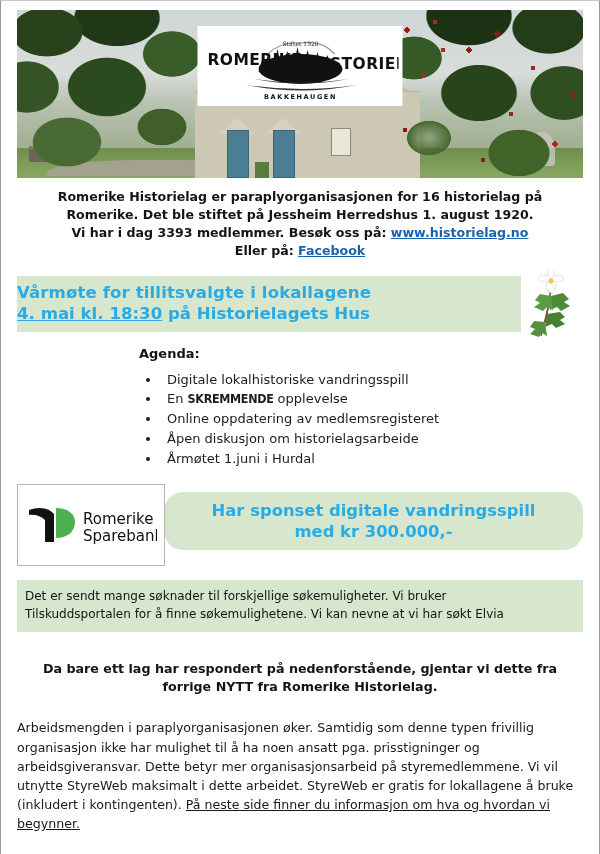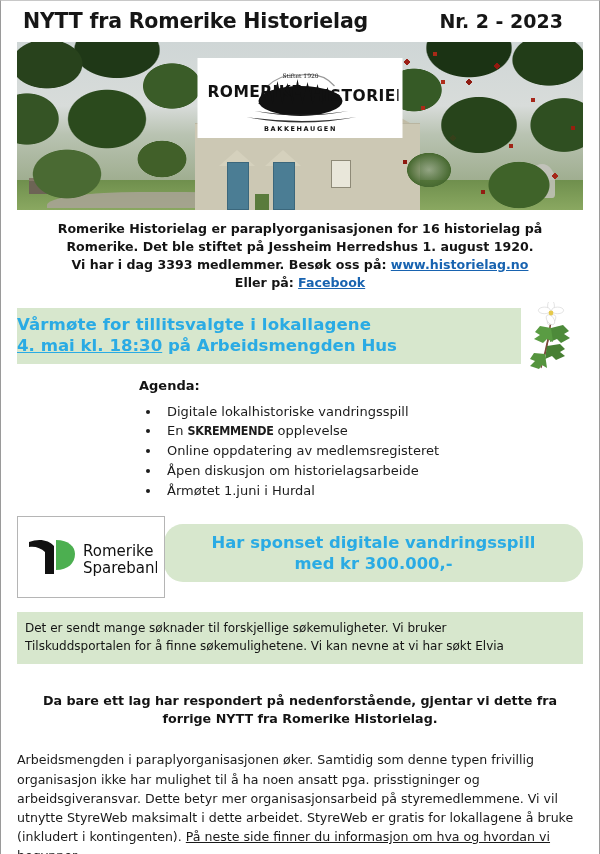--- a/index.html
+++ b/index.html
@@ -274,24 +274,20 @@
     margin: 22px 16px 0 16px;
     font-size: 12.6px; line-height: 1.52; color: #1a1a1a;
   }
   .body-par .ul { text-decoration: underline; }
 </style>
 </head>
 <body>
 
 <div class="page">
 
-  <div class="masthead">
-    <div class="masthead-title">NYTT fra Romerike Historielag</div>
-    <div class="masthead-issue">Nr. 2 - 2023</div>
-  </div>
 
   <div class="hero">
     <div class="hero-sky"></div>
     <div class="lawn"></div>
     <div class="path"></div>
 
     <div class="house-roof"></div>
     <div class="house">
       <div class="gable"></div>
       <div class="gable2"></div>
@@ -334,21 +330,21 @@
     </div>
     <div>
       <span>Eller på: </span><a href="#">Facebook</a>
     </div>
   </div>
 
   <div class="meeting-wrap">
     <div class="meeting-band">
       <div class="meeting-l1">Vårmøte for tillitsvalgte i lokallagene</div>
       <div class="meeting-l2">
-        <u>4. mai kl. 18:30</u><span> på Arbeidsmengden Hus</span>
+        <u>4. mai kl. 18:30</u><span> på Historielagets Hus</span>
       </div>
     </div>
 
     <svg class="flower" viewBox="0 0 62 70">
       <g>
 
         <path d="M30 16 C29 30 26 44 21 62" stroke="#7b4a3a" stroke-width="1.6" fill="none"></path>
         <path d="M28 34 C26 46 24 54 20 66" stroke="#7b4a3a" stroke-width="1.2" fill="none"></path>
 
         <path d="M30 26 l12 -3 l6 6 l-5 3 l6 4 l-9 5 l-4 -4 l-7 3 Z" fill="#4d8a3a"></path>

